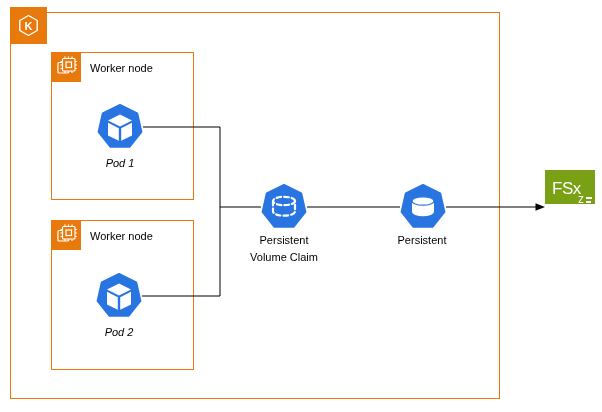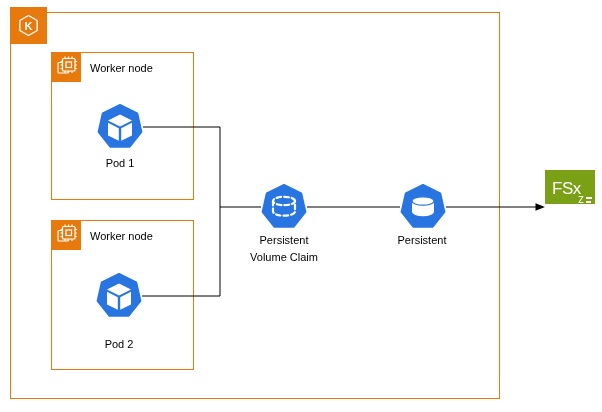--- a/index.html
+++ b/index.html
@@ -82,31 +82,31 @@
   <div class="lbl" style="left:90px;top:228px;">Worker node</div>
 
   <div class="node-icon" style="left:97px;top:104px;">
     <svg width="46" height="46" viewBox="0 0 46 46">
       <polygon class="hept" points="23,1 40.2,9.3 44.4,27.9 32.5,42.8 13.5,42.8 1.6,27.9 5.8,9.3"></polygon>
       <polygon class="cube-face" points="23,10.5 35,16.5 23,22.5 11,16.5"></polygon>
       <polygon class="cube-face" points="11,18.8 21.8,24.2 21.8,36.8 11,31.4"></polygon>
       <polygon class="cube-face" points="35,18.8 24.2,24.2 24.2,36.8 35,31.4"></polygon>
     </svg>
   </div>
-  <div class="lbl center" style="left:85px;top:155px;width:70px;">Pod 1</div>
+  <div class="lbl center" style="left:85px;top:155px;width:70px;font-style:italic;">Pod 1</div>
 
   <div class="node-icon" style="left:96px;top:273px;">
     <svg width="46" height="46" viewBox="0 0 46 46">
       <polygon class="hept" points="23,1 40.2,9.3 44.4,27.9 32.5,42.8 13.5,42.8 1.6,27.9 5.8,9.3"></polygon>
       <polygon class="cube-face" points="23,10.5 35,16.5 23,22.5 11,16.5"></polygon>
       <polygon class="cube-face" points="11,18.8 21.8,24.2 21.8,36.8 11,31.4"></polygon>
       <polygon class="cube-face" points="35,18.8 24.2,24.2 24.2,36.8 35,31.4"></polygon>
     </svg>
   </div>
-  <div class="lbl center" style="left:84px;top:336px;width:70px;">Pod 2</div>
+  <div class="lbl center" style="left:84px;top:324px;width:70px;font-style:italic;">Pod 2</div>
 
   <div class="node-icon" style="left:261px;top:184px;">
     <svg width="46" height="46" viewBox="0 0 46 46">
       <polygon class="hept" points="23,1 40.2,9.3 44.4,27.9 32.5,42.8 13.5,42.8 1.6,27.9 5.8,9.3"></polygon>
       <ellipse class="cyl-dashed" cx="23" cy="17" rx="11" ry="4.2"></ellipse>
       <path class="cyl-dashed" d="M12,17 V27.5 A11,4.2 0 0 0 34,27.5 V17"></path>
     </svg>
   </div>
   <div class="lbl center" style="left:234px;top:232px;width:100px;">
     <div>Persistent</div>

